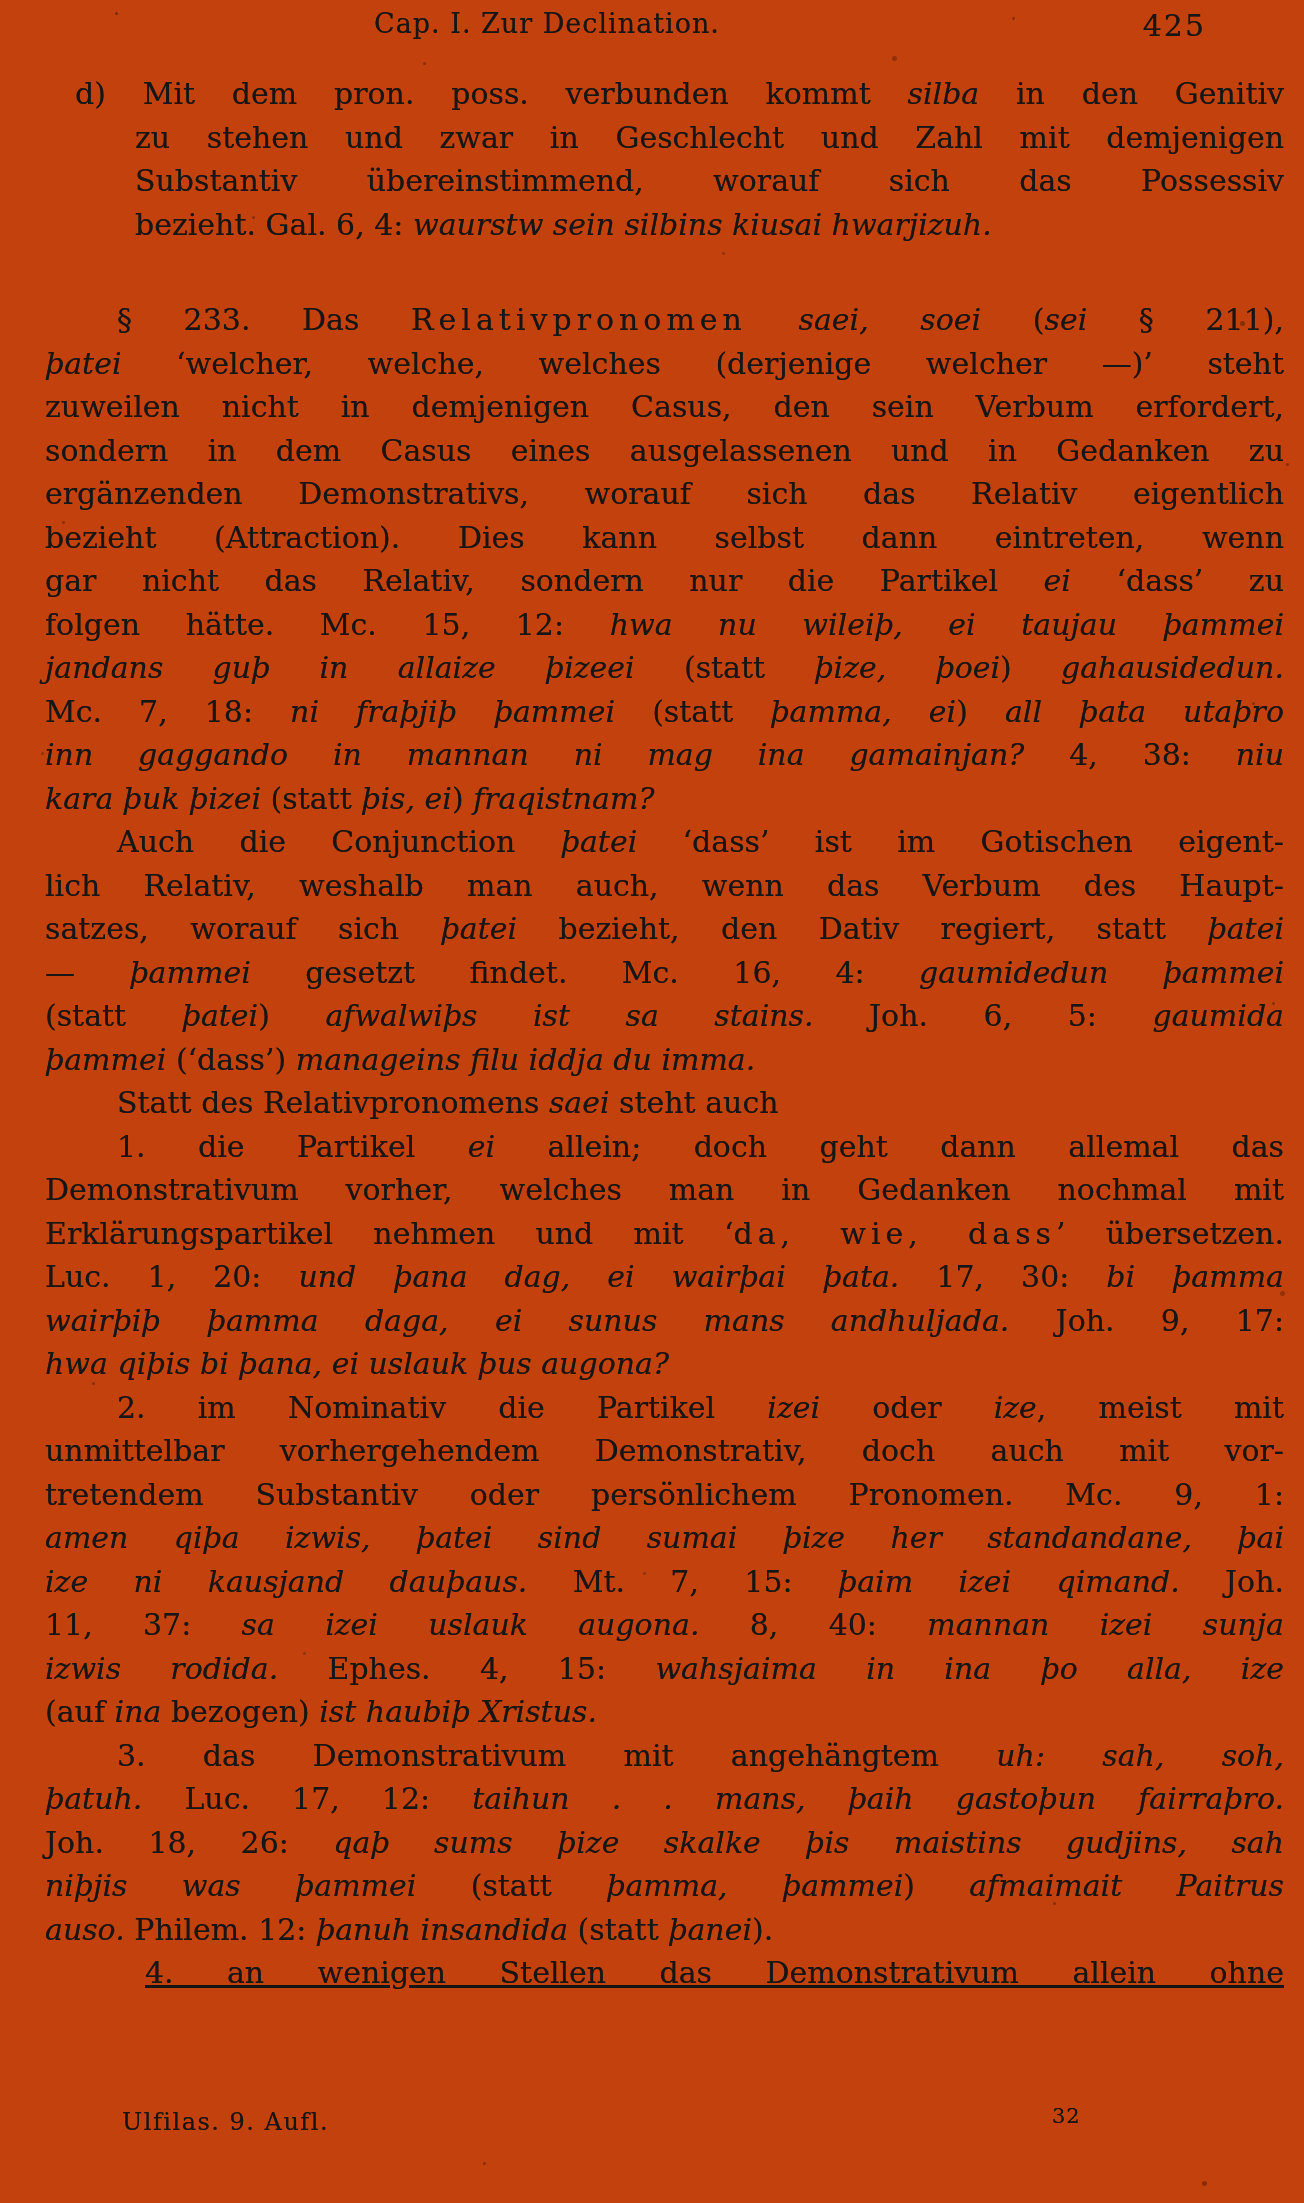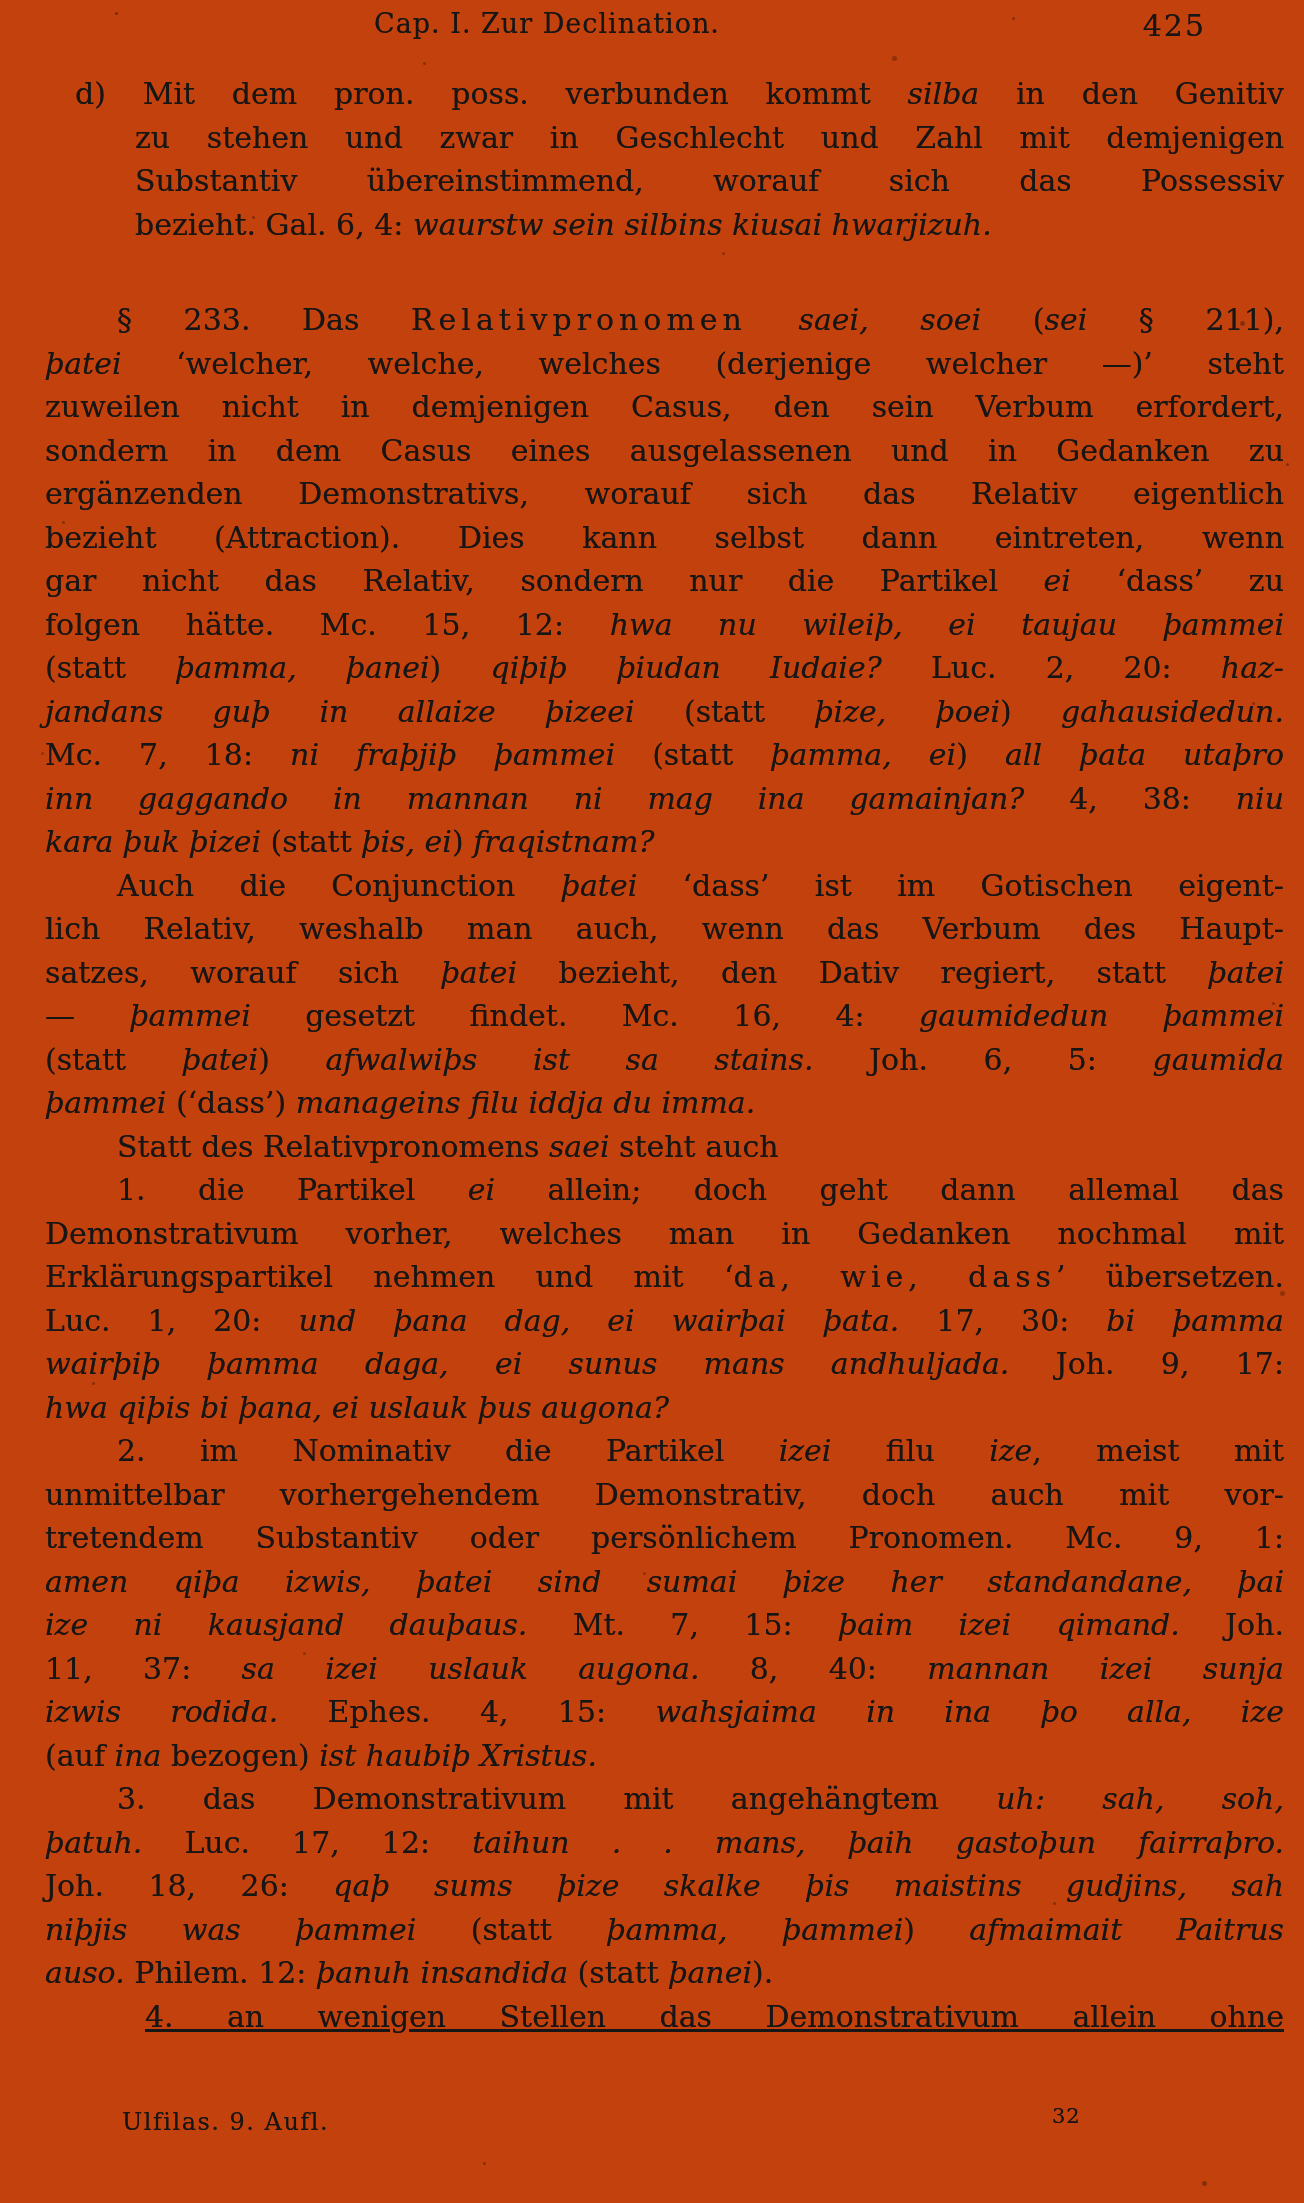--- a/index.html
+++ b/index.html
@@ -96,39 +96,38 @@
       <div class="ln dc"><span class="r">Substantiv übereinstimmend, worauf sich das Possessiv</span></div>
       <div class="ln dc end"><span class="r">bezieht.  Gal. 6, 4: </span><span class="i">waurstw sein silbins kiusai hwarjizuh.</span></div>
       <div class="ln ind gap"><span class="r">§ 233.  Das </span><span class="g">Relativpronomen</span><span class="r"> </span><span class="i">saei, soei</span><span class="r"> (</span><span class="i">sei</span><span class="r"> § 211),</span></div>
       <div class="ln"><span class="i">þatei</span><span class="r"> ‘welcher, welche, welches (derjenige welcher —)’ steht</span></div>
       <div class="ln"><span class="r">zuweilen nicht in demjenigen Casus, den sein Verbum erfordert,</span></div>
       <div class="ln"><span class="r">sondern in dem Casus eines ausgelassenen und in Gedanken zu</span></div>
       <div class="ln"><span class="r">ergänzenden Demonstrativs, worauf sich das Relativ eigentlich</span></div>
       <div class="ln"><span class="r">bezieht (Attraction).  Dies kann selbst dann eintreten, wenn</span></div>
       <div class="ln"><span class="r">gar nicht das Relativ, sondern nur die Partikel </span><span class="i">ei</span><span class="r"> ‘dass’ zu</span></div>
       <div class="ln"><span class="r">folgen hätte.  Mc. 15, 12: </span><span class="i">hwa nu wileiþ, ei taujau þammei</span></div>
-      <div class="ln"><span class="r">(statt </span><span class="i">þamma, þanei</span><span class="r">) </span><span class="i">qiþiþ þiudan Iudaie?</span><span class="r">  Luc. 2, 20: </span><span class="i">haz-</span></div>
       <div class="ln"><span class="i">jandans guþ in allaize þizeei</span><span class="r"> (statt </span><span class="i">þize, þoei</span><span class="r">) </span><span class="i">gahausidedun.</span></div>
       <div class="ln"><span class="r">Mc. 7, 18: </span><span class="i">ni fraþjiþ þammei</span><span class="r"> (statt </span><span class="i">þamma, ei</span><span class="r">) </span><span class="i">all þata utaþro</span></div>
       <div class="ln"><span class="i">inn gaggando in mannan ni mag ina gamainjan?</span><span class="r">  4, 38: </span><span class="i">niu</span></div>
       <div class="ln end"><span class="i">kara þuk þizei</span><span class="r"> (statt </span><span class="i">þis, ei</span><span class="r">) </span><span class="i">fraqistnam?</span></div>
       <div class="ln ind"><span class="r">Auch die Conjunction </span><span class="i">þatei</span><span class="r"> ‘dass’ ist im Gotischen eigent-</span></div>
       <div class="ln"><span class="r">lich Relativ, weshalb man auch, wenn das Verbum des Haupt-</span></div>
       <div class="ln"><span class="r">satzes, worauf sich </span><span class="i">þatei</span><span class="r"> bezieht, den Dativ regiert, statt </span><span class="i">þatei</span></div>
       <div class="ln"><span class="r">— </span><span class="i">þammei</span><span class="r"> gesetzt findet.  Mc. 16, 4: </span><span class="i">gaumidedun þammei</span></div>
       <div class="ln"><span class="r">(statt </span><span class="i">þatei</span><span class="r">) </span><span class="i">afwalwiþs ist sa stains.</span><span class="r">  Joh. 6, 5: </span><span class="i">gaumida</span></div>
       <div class="ln end"><span class="i">þammei</span><span class="r"> (‘dass’) </span><span class="i">manageins filu iddja du imma.</span></div>
       <div class="ln ind end"><span class="r">Statt des Relativpronomens </span><span class="i">saei</span><span class="r"> steht auch</span></div>
       <div class="ln ind"><span class="r">1.  die Partikel </span><span class="i">ei</span><span class="r"> allein; doch geht dann allemal das</span></div>
       <div class="ln"><span class="r">Demonstrativum vorher, welches man in Gedanken nochmal mit</span></div>
       <div class="ln"><span class="r">Erklärungspartikel nehmen und mit ‘</span><span class="g">da, wie, dass</span><span class="r">’ übersetzen.</span></div>
       <div class="ln"><span class="r">Luc. 1, 20: </span><span class="i">und þana dag, ei wairþai þata.</span><span class="r">  17, 30: </span><span class="i">bi þamma</span></div>
       <div class="ln"><span class="i">wairþiþ þamma daga, ei sunus mans andhuljada.</span><span class="r">  Joh. 9, 17:</span></div>
       <div class="ln end"><span class="i">hwa qiþis bi þana, ei uslauk þus augona?</span></div>
-      <div class="ln ind"><span class="r">2.  im Nominativ die Partikel </span><span class="i">izei</span><span class="r"> filu </span><span class="i">ize</span><span class="r">, meist mit</span></div>
+      <div class="ln ind"><span class="r">2.  im Nominativ die Partikel </span><span class="i">izei</span><span class="r"> oder </span><span class="i">ize</span><span class="r">, meist mit</span></div>
       <div class="ln"><span class="r">unmittelbar vorhergehendem Demonstrativ, doch auch mit vor-</span></div>
       <div class="ln"><span class="r">tretendem Substantiv oder persönlichem Pronomen.  Mc. 9, 1:</span></div>
       <div class="ln"><span class="i">amen qiþa izwis, þatei sind sumai þize her standandane, þai</span></div>
       <div class="ln"><span class="i">ize ni kausjand dauþaus.</span><span class="r">  Mt. 7, 15: </span><span class="i">þaim izei qimand.</span><span class="r">  Joh.</span></div>
       <div class="ln"><span class="r">11, 37: </span><span class="i">sa izei uslauk augona.</span><span class="r">  8, 40: </span><span class="i">mannan izei sunja</span></div>
       <div class="ln"><span class="i">izwis rodida.</span><span class="r">  Ephes. 4, 15: </span><span class="i">wahsjaima in ina þo alla, ize</span></div>
       <div class="ln end"><span class="r">(auf </span><span class="i">ina</span><span class="r"> bezogen) </span><span class="i">ist haubiþ Xristus.</span></div>
       <div class="ln ind"><span class="r">3.  das Demonstrativum mit angehängtem </span><span class="i">uh:</span><span class="r"> </span><span class="i">sah, soh,</span></div>
       <div class="ln"><span class="i">þatuh.</span><span class="r">  Luc. 17, 12: </span><span class="i">taihun . . mans, þaih gastoþun fairraþro.</span></div>
       <div class="ln"><span class="r">Joh. 18, 26: </span><span class="i">qaþ sums þize skalke þis maistins gudjins, sah</span></div>

